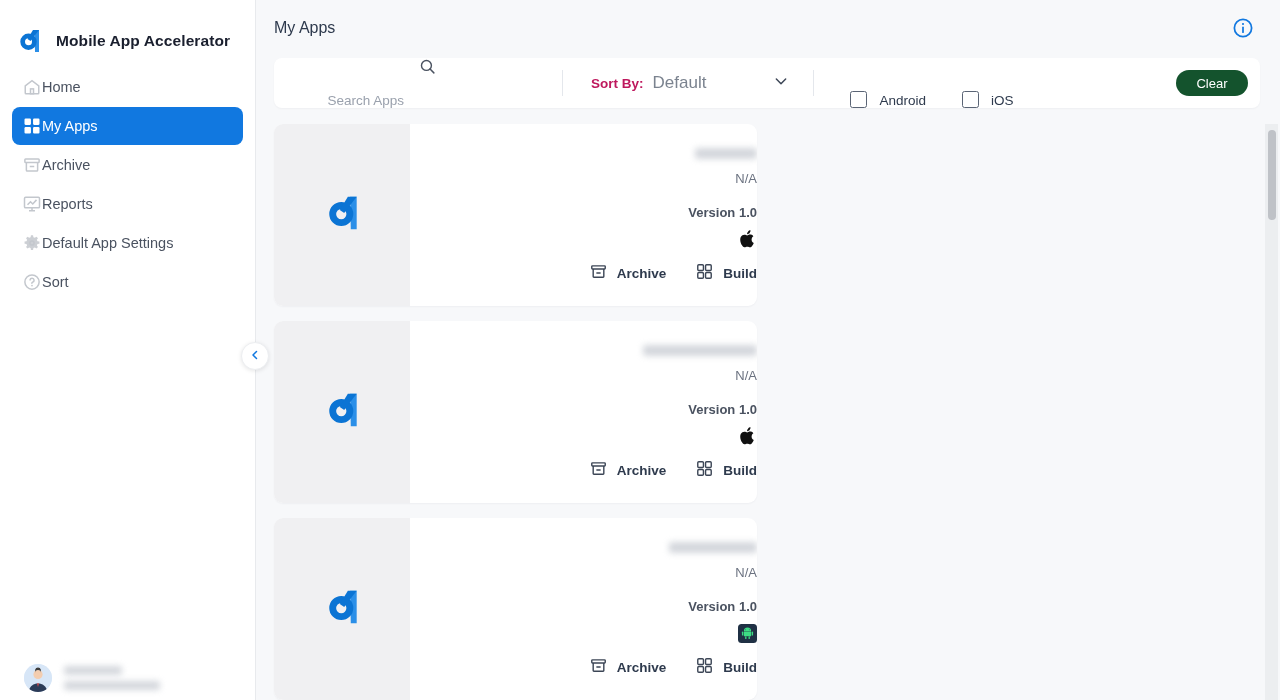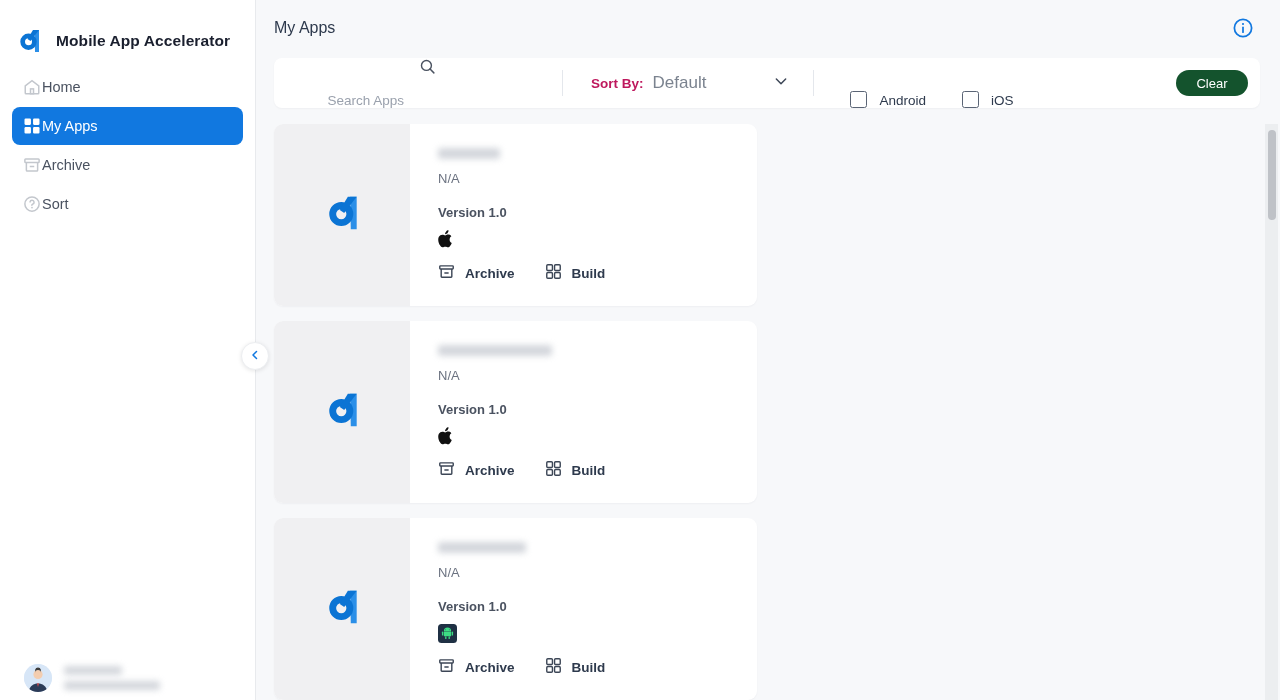--- a/index.html
+++ b/index.html
@@ -85,21 +85,21 @@
 
   
   .list { position:absolute; left:18px; top:124px; right:20px; bottom:0; }
   .card {
     display:flex; width:483px; height:182px;
     background:#ffffff; border-radius:9px;
     margin-bottom:15px; overflow:hidden;
     box-shadow:0 1px 2px rgba(16,24,40,.04);
   }
   .card-thumb { width:136px; flex:0 0 136px; background:#f0f0f2; display:flex; align-items:center; justify-content:center; }
-  .card-body { flex:1; padding:24px 0 0 28px; display:flex; flex-direction:column; }
+  .card-body { flex:1; padding:24px 0 0 28px; display:flex; flex-direction:column;align-items:flex-end; }
   .card-name { width:62px; height:11px; margin-bottom:12px; }
   .card-name.w2 { width:114px; }
   .card-name.w3 { width:88px; }
   .card-sub { font-size:13px; color:#6b7280; margin-bottom:19px; }
   .card-version { font-size:13px; font-weight:bold; color:#4a5260; margin-bottom:8px; }
   .platform { height:22px; display:flex; align-items:center; }
   .card-actions { display:flex; align-items:center; gap:30px; margin-top:auto; margin-bottom:22px; }
   .action { display:flex; align-items:center; gap:10px; cursor:pointer; }
   .action-label { font-size:13.5px; font-weight:bold; color:#2e3a4d; }
 
@@ -153,21 +153,40 @@
         <span class="ic">
           <svg width="18" height="18" viewBox="0 0 24 24" fill="none" stroke="#c3c7cd" stroke-width="2">
             <rect x="2.5" y="4" width="19" height="4.5" rx="1"></rect>
             <path d="M4.5 8.5 V19 a1 1 0 0 0 1 1 h13 a1 1 0 0 0 1-1 V8.5"></path>
             <path d="M9 14 h6"></path>
           </svg>
         </span>
         <span class="nav-label">Archive</span>
       </div>
 
-
+      <div class="nav-item">
+        <span class="ic">
+          <svg width="18" height="18" viewBox="0 0 24 24" fill="none" stroke="#c3c7cd" stroke-width="2">
+            <rect x="2" y="3" width="20" height="14" rx="1.5"></rect>
+            <path d="M6 13 L10 9 L13 12 L18 6.5"></path>
+            <path d="M12 17 V21 M8 21 h8"></path>
+          </svg>
+        </span>
+        <span class="nav-label">Reports</span>
+      </div>
+
+      <div class="nav-item">
+        <span class="ic">
+          <svg width="18" height="18" viewBox="0 0 24 24" fill="#c3c7cd">
+            <path d="M12 8.2a3.8 3.8 0 1 0 0 7.6 3.8 3.8 0 0 0 0-7.6Zm0 2a1.8 1.8 0 1 1 0 3.6 1.8 1.8 0 0 1 0-3.6Z"></path>
+            <path d="M10.6 1.6h2.8l.45 2.6 1.9.8 2.2-1.45 2 2-1.45 2.2.8 1.9 2.6.45v2.8l-2.6.45-.8 1.9 1.45 2.2-2 2-2.2-1.45-1.9.8-.45 2.6h-2.8l-.45-2.6-1.9-.8-2.2 1.45-2-2 1.45-2.2-.8-1.9-2.6-.45v-2.8l2.6-.45.8-1.9L4.05 5.55l2-2 2.2 1.45 1.9-.8Z" opacity=".85"></path>
+          </svg>
+        </span>
+        <span class="nav-label">Default App Settings</span>
+      </div>
 
       <div class="nav-item">
         <span class="ic">
           <svg width="18" height="18" viewBox="0 0 24 24" fill="none" stroke="#c3c7cd" stroke-width="2">
             <circle cx="12" cy="12" r="9.5"></circle>
             <path d="M9.4 9.3a2.7 2.7 0 1 1 3.3 3c-.6.25-.9.8-.9 1.5" stroke-linecap="round"></path>
             <circle cx="12" cy="16.8" r="1.15" fill="#c3c7cd" stroke="none"></circle>
           </svg>
         </span>
         <span class="nav-label">Sort</span>

